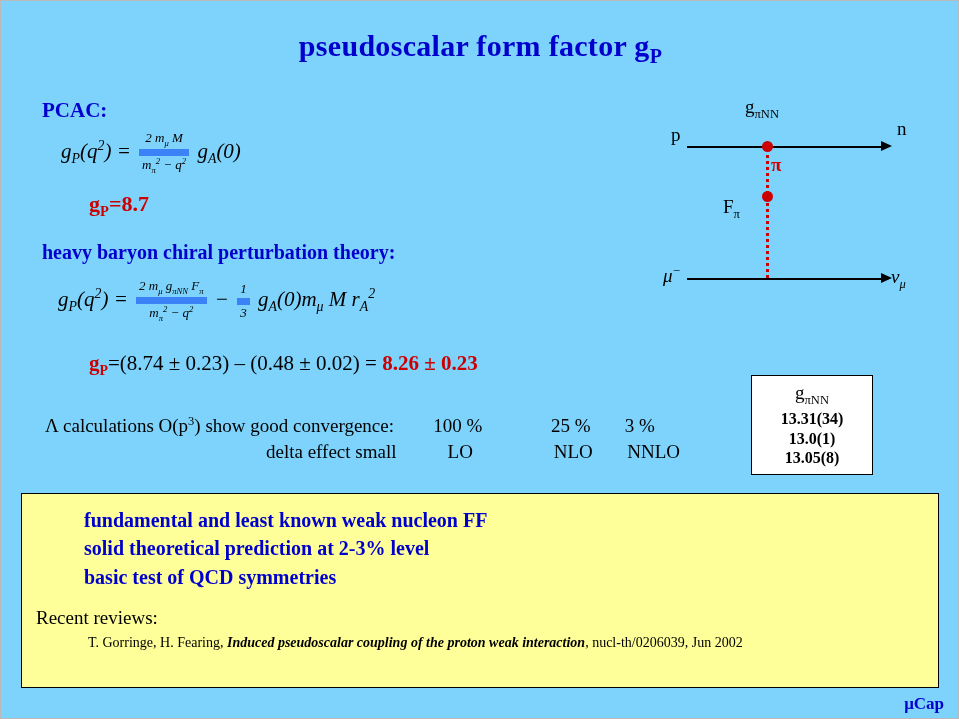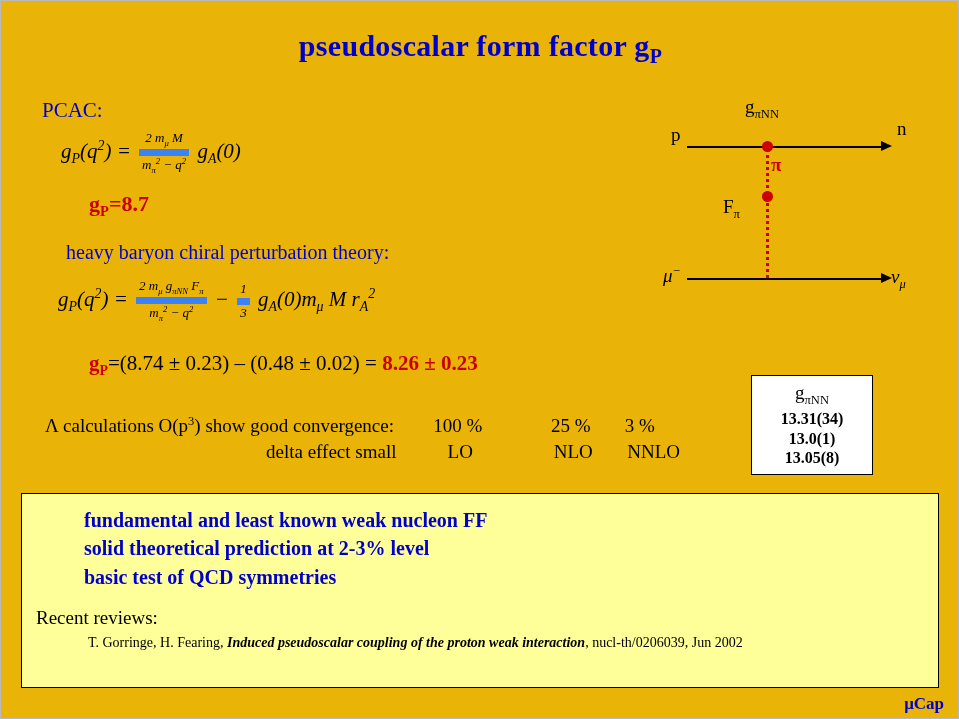--- a/index.html
+++ b/index.html
@@ -10,21 +10,21 @@
     width: 959px;
     height: 719px;
     background: #ffffff;
     font-family: "Liberation Serif", serif;
     overflow: hidden;
   }
   #slide {
     position: relative;
     width: 959px;
     height: 719px;
-    background: #eab308;
+    background: #7dd3fc;
     box-sizing: border-box;
     border: 1px solid #b9b9b9;
   }
 
   
   .title {
     position: absolute;
     top: 28px;
     left: 0;
     width: 959px;
@@ -36,21 +36,21 @@
     letter-spacing: 0.3px;
   }
   .title .sub {
     font-size: 20px;
     vertical-align: sub;
   }
 
   
   .blue-bold {
     color: #0000cc;
-    font-weight: normal;
+    font-weight: bold;
   }
   .red {
     color: #cc0000;
     font-weight: bold;
   }
   .blk { color: #000000; }
 
   .sub  { font-size: 0.66em; vertical-align: sub; }
   .sup  { font-size: 0.66em; vertical-align: super; }
   .ital { font-style: italic; }
@@ -96,21 +96,20 @@
     left: 88px;
     top: 190px;
     font-size: 22px;
   }
 
   .hbcpt-label {
     position: absolute;
     left: 41px;
     top: 240px;
     font-size: 20px;
-    margin-left: 24px;
   }
 
   .eq2 {
     position: absolute;
     left: 57px;
     top: 278px;
     font-size: 21px;
     font-style: italic;
     white-space: nowrap;
   }

